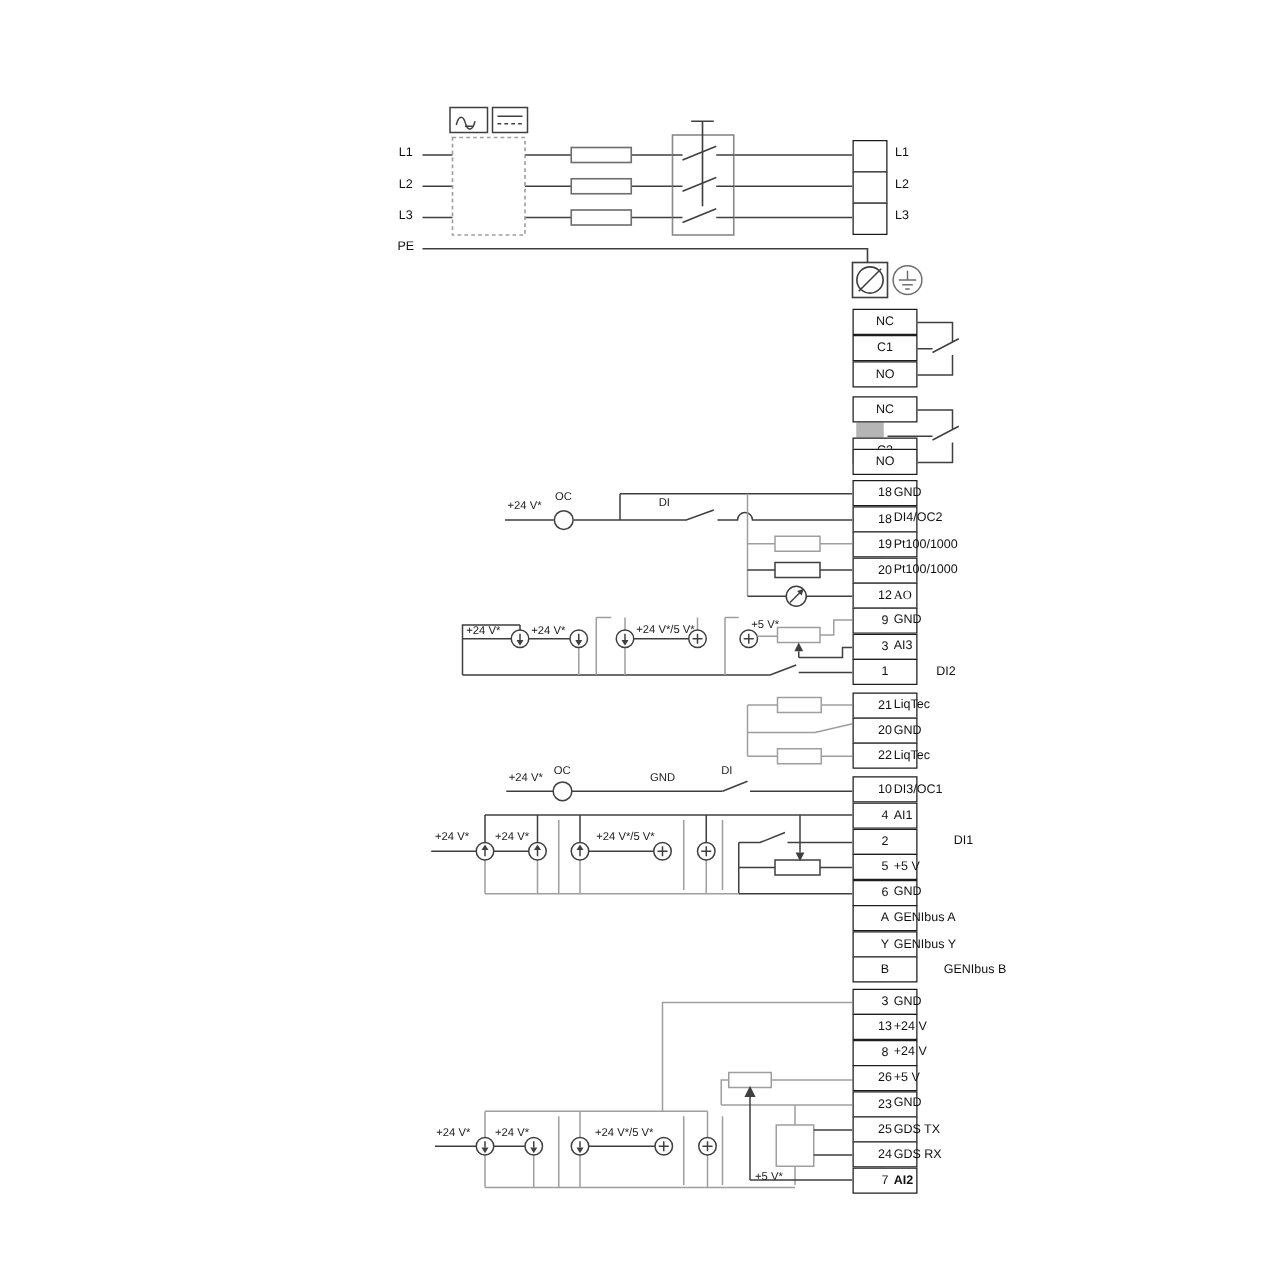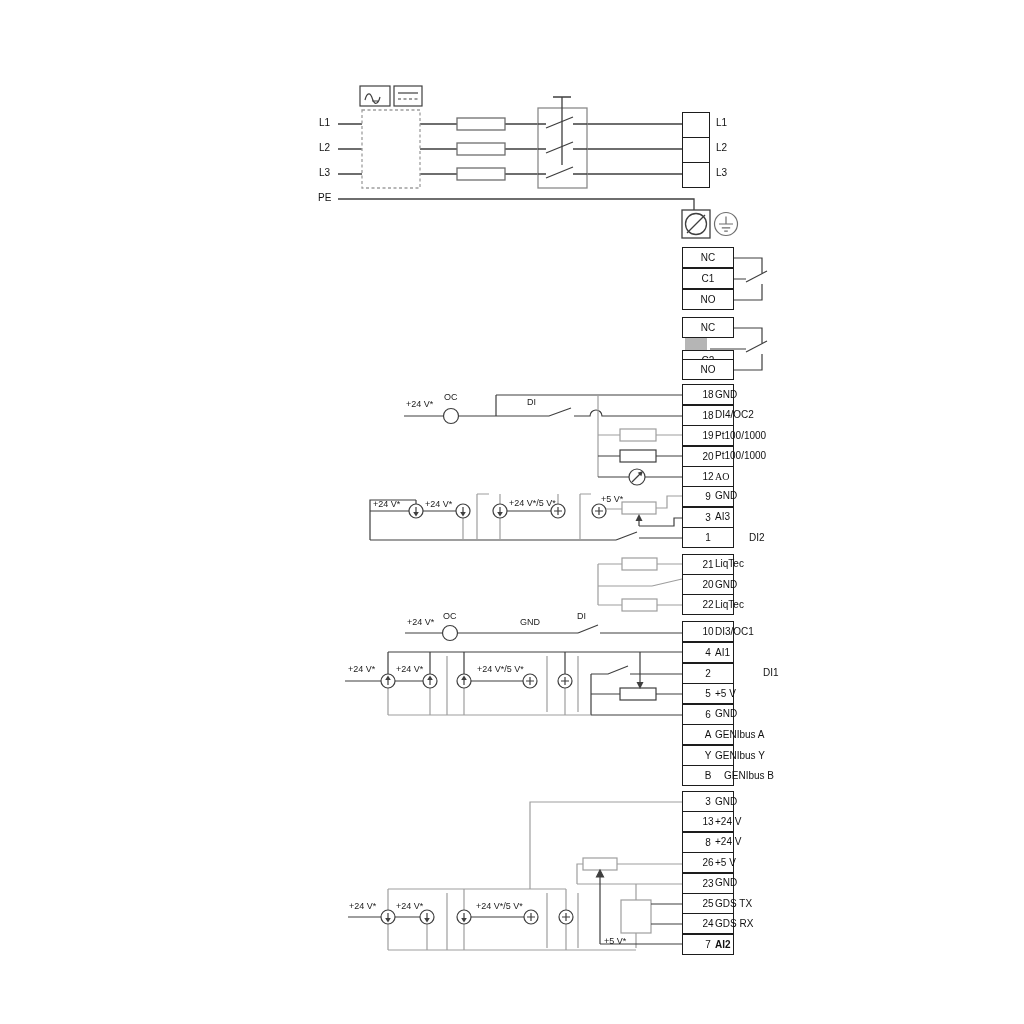--- a/index.html
+++ b/index.html
@@ -295,21 +295,21 @@
   <div class="tl" style="left:715px;top:667px;padding-left:48px;">DI1</div>
   <div class="cell" style="top:683px;">5</div>
   <div class="tl" style="left:715px;top:688px;">+5 V</div>
   <div class="cell" style="top:704px;">6</div>
   <div class="tl" style="left:715px;top:708px;">GND</div>
   <div class="cell" style="top:724px;">A</div>
   <div class="tl" style="left:715px;top:729px;">GENIbus A</div>
   <div class="cell" style="top:745px;">Y</div>
   <div class="tl" style="left:715px;top:750px;">GENIbus Y</div>
   <div class="cell" style="top:765px;">B</div>
-  <div class="tl" style="left:724px;top:770px;">GENIbus B</div>
+  <div class="tl" style="left:755px;top:770px;">GENIbus B</div>
 
   <div class="cell" style="top:791px;">3</div>
   <div class="tl" style="left:715px;top:796px;">GND</div>
   <div class="cell" style="top:811px;">13</div>
   <div class="tl" style="left:715px;top:816px;">+24 V</div>
   <div class="cell" style="top:832px;">8</div>
   <div class="tl" style="left:715px;top:836px;">+24 V</div>
   <div class="cell" style="top:852px;">26</div>
   <div class="tl" style="left:715px;top:857px;">+5 V</div>
   <div class="cell" style="top:873px;">23</div>

